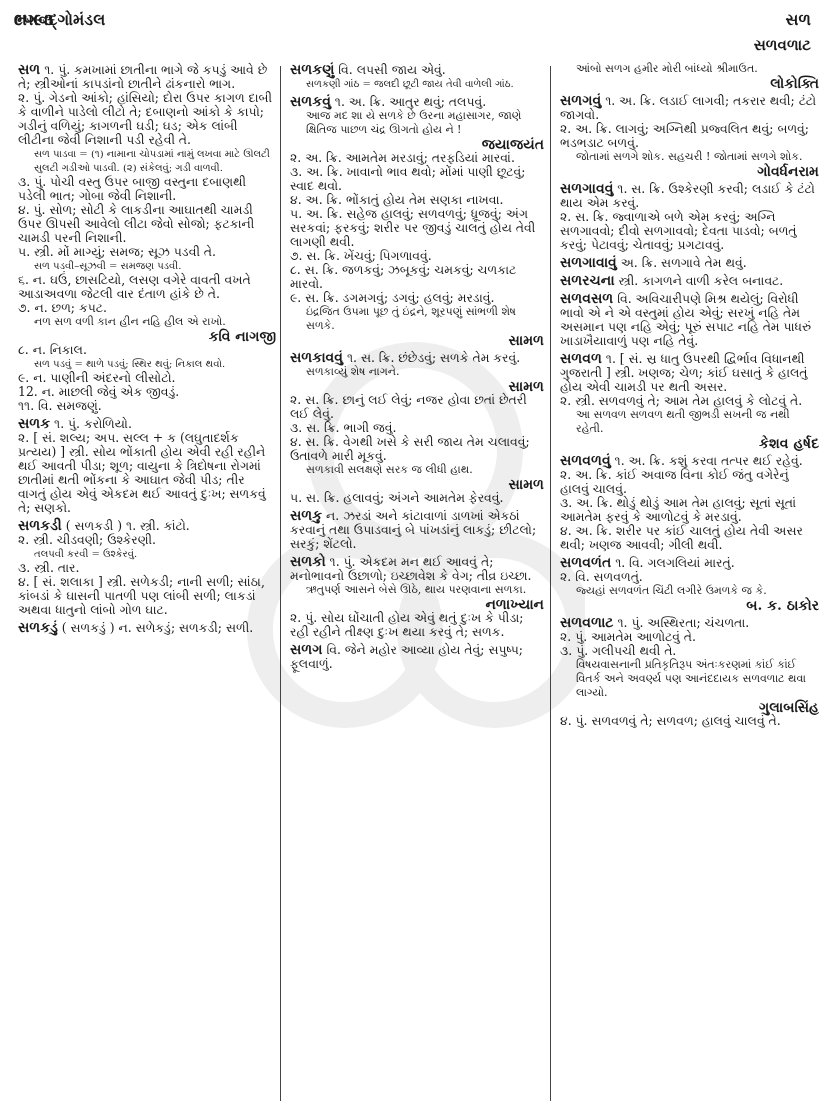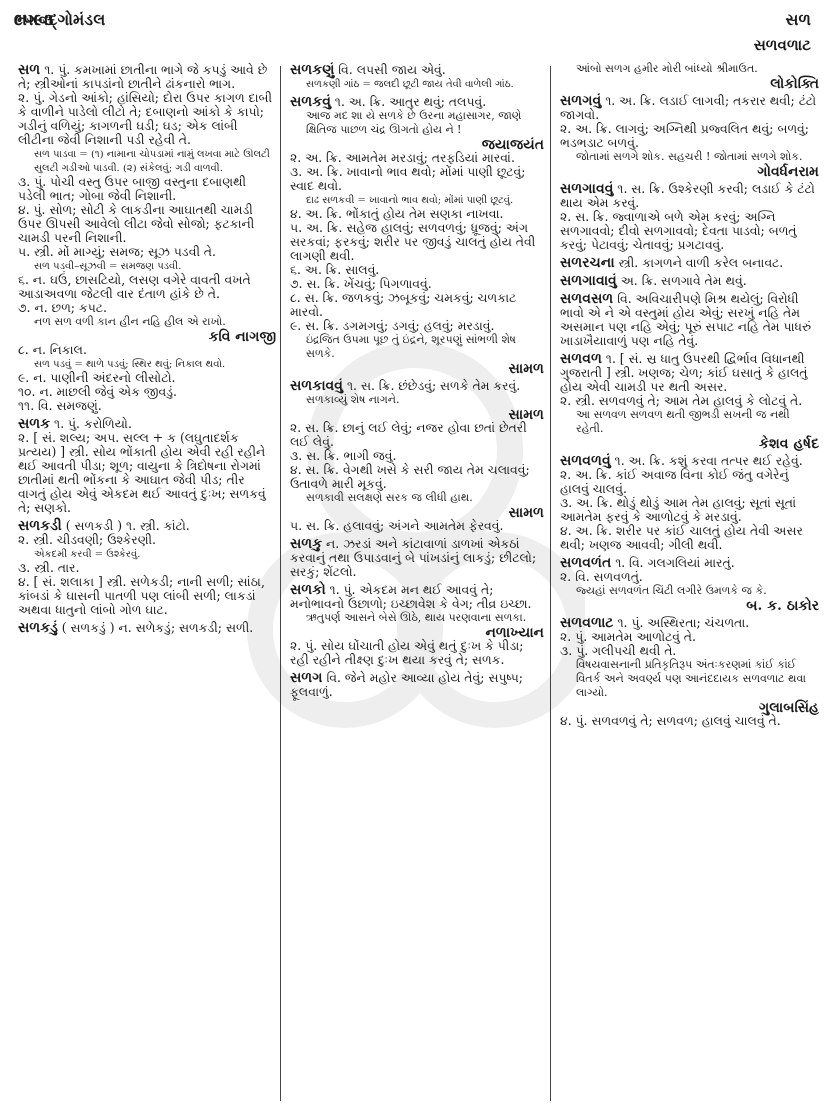--- a/index.html
+++ b/index.html
@@ -59,53 +59,51 @@
           <div class="sense"><span>૪. પું. સોળ; સોટી કે લાકડીના આઘાતથી ચામડી ઉપર ઊપસી આવેલો લીટા જેવો સોજો; ફટકાની ચામડી પરની નિશાની.</span></div>
           <div class="sense"><span>૫. સ્ત્રી. મોં માગ્યું; સમજ; સૂઝ પડવી તે.</span></div>
           <div class="idiom"><span>સળ પડવી–સૂઝવી = સમજણ પડવી.</span></div>
           <div class="sense"><span>૬. ન. ઘઉં, છાસટિયો, લસણ વગેરે વાવતી વખતે આડાઅવળા જેટલી વાર દંતાળ હાંકે છે તે.</span></div>
           <div class="sense"><span>૭. ન. છળ; કપટ.</span></div>
           <div class="quote"><span>નળ સળ વળી કાન હીન નહિ હીલ એ રાખો.</span></div>
           <div class="src">કવિ નાગજી</div>
           <div class="sense"><span>૮. ન. નિકાલ.</span></div>
           <div class="idiom"><span>સળ પડવું = થાળે પડવું; સ્થિર થવું; નિકાલ થવો.</span></div>
           <div class="sense"><span>૯. ન. પાણીની અંદરનો લીસોટો.</span></div>
-          <div class="sense"><span>૧૦. ન. માછલી જેવું એક જીવડું.</span></div>
+          <div class="sense"><span>12. ન. માછલી જેવું એક જીવડું.</span></div>
           <div class="sense"><span>૧૧. વિ. સમજણું.</span></div>
         </div>
         <div class="entry">
           <div class="sense"><span class="hw">સળક</span> <span>૧. પું. કરોળિયો.</span></div>
           <div class="sense"><span>૨. [ સં. શલ્ય; અપ. સલ્લ + ક (લઘુતાદર્શક પ્રત્યય) ] સ્ત્રી. સોય ભોંકાતી હોય એવી રહી રહીને થઈ આવતી પીડા; શૂળ; વાયુના કે ત્રિદોષના રોગમાં છાતીમાં થતી ભોંકના કે આઘાત જેવી પીડ; તીર વાગતું હોય એવું એકદમ થઈ આવતું દુઃખ; સળકવું તે; સણકો.</span></div>
         </div>
         <div class="entry">
           <div class="sense"><span class="hw">સળકડી</span> <span>( સળકડી )</span> <span>૧. સ્ત્રી. કાંટો.</span></div>
           <div class="sense"><span>૨. સ્ત્રી. ચીડવણી; ઉશ્કેરણી.</span></div>
-          <div class="idiom"><span>એકદમી કરવી = ઉશ્કેરવું.</span></div>
+          <div class="idiom"><span>તલપવી કરવી = ઉશ્કેરવું.</span></div>
           <div class="sense"><span>૩. સ્ત્રી. તાર.</span></div>
           <div class="sense"><span>૪. [ સં. શલાકા ] સ્ત્રી. સળેકડી; નાની સળી; સાંઠા, કાંબડાં કે ઘાસની પાતળી પણ લાંબી સળી; લાકડાં અથવા ધાતુનો લાંબો ગોળ ઘાટ.</span></div>
         </div>
         <div class="entry">
           <div class="sense"><span class="hw">સળકડું</span> <span>( સળકડું )</span> <span>ન. સળેકડું; સળકડી; સળી.</span></div>
         </div>
       </div>
     <div class="col c2">
         <div class="entry">
           <div class="sense"><span class="hw">સળકણું</span> <span>વિ. લપસી જાય એવું.</span></div>
           <div class="idiom"><span>સળકણી ગાંઠ = જલદી છૂટી જાય તેવી વાળેલી ગાંઠ.</span></div>
         </div>
         <div class="entry">
           <div class="sense"><span class="hw">સળકવું</span> <span>૧. અ. ક્રિ. આતુર થવું; તલપવું.</span></div>
           <div class="quote"><span>આજ મદ શા યે સળકે છે ઉરના મહાસાગર, જાણે ક્ષિતિજ પાછળ ચંદ્ર ઊગતો હોય ને !</span></div>
           <div class="src">જયાજયંત</div>
           <div class="sense"><span>૨. અ. ક્રિ. આમતેમ મરડાવું; તરફડિયાં મારવાં.</span></div>
           <div class="sense"><span>૩. અ. ક્રિ. ખાવાનો ભાવ થવો; મોંમાં પાણી છૂટવું; સ્વાદ થવો.</span></div>
-          <div class="idiom"><span>દાઢ સળકવી = ખાવાનો ભાવ થવો; મોંમાં પાણી છૂટવું.</span></div>
           <div class="sense"><span>૪. અ. ક્રિ. ભોંકાતું હોય તેમ સણકા નાખવા.</span></div>
           <div class="sense"><span>૫. અ. ક્રિ. સહેજ હાલવું; સળવળવું; ધ્રૂજવું; અંગ સરકવાં; ફરકવું; શરીર પર જીવડું ચાલતું હોય તેવી લાગણી થવી.</span></div>
-          <div class="sense"><span>૬. અ. ક્રિ. સાલવું.</span></div>
           <div class="sense"><span>૭. સ. ક્રિ. ખેંચવું; પિગળાવવું.</span></div>
           <div class="sense"><span>૮. સ. ક્રિ. જળકવું; ઝબૂકવું; ચમકવું; ચળકાટ મારવો.</span></div>
           <div class="sense"><span>૯. સ. ક્રિ. ડગમગવું; ડગવું; હલવું; મરડાવું.</span></div>
           <div class="quote"><span>ઇંદ્રજિત ઉપમા પૂછ તું ઇંદ્રને, શૂરપણું સાંભળી શેષ સળકે.</span></div>
           <div class="src">સામળ</div>
         </div>
         <div class="entry">
           <div class="sense"><span class="hw">સળકાવવું</span> <span>૧. સ. ક્રિ. છંછેડવું; સળકે તેમ કરવું.</span></div>
           <div class="quote"><span>સળકાવ્યું શેષ નાગને.</span></div>
           <div class="src">સામળ</div>
@@ -138,24 +136,24 @@
           <div class="sense"><span class="hw">સળગવું</span> <span>૧. અ. ક્રિ. લડાઈ લાગવી; તકરાર થવી; ટંટો જાગવો.</span></div>
           <div class="sense"><span>૨. અ. ક્રિ. લાગવું; અગ્નિથી પ્રજ્વલિત થવું; બળવું; ભડભડાટ બળવું.</span></div>
           <div class="quote"><span>જોતામાં સળગે શોક. સહચરી ! જોતામાં સળગે શોક.</span></div>
           <div class="src">ગોવર્ધનરામ</div>
         </div>
         <div class="entry">
           <div class="sense"><span class="hw">સળગાવવું</span> <span>૧. સ. ક્રિ. ઉશ્કેરણી કરવી; લડાઈ કે ટંટો થાય એમ કરવું.</span></div>
           <div class="sense"><span>૨. સ. ક્રિ. જ્વાળાએ બળે એમ કરવું; અગ્નિ સળગાવવો; દીવો સળગાવવો; દેવતા પાડવો; બળતું કરવું; પેટાવવું; ચેતાવવું; પ્રગટાવવું.</span></div>
         </div>
         <div class="entry">
-          <div class="sense"><span class="hw">સળરચના</span> <span>સ્ત્રી. કાગળને વાળી કરેલ બનાવટ.</span></div>
+          <div class="sense"><span class="hw">સળગાવાવું</span> <span>અ. ક્રિ. સળગાવે તેમ થવું.</span></div>
         </div>
         <div class="entry">
-          <div class="sense"><span class="hw">સળગાવાવું</span> <span>અ. ક્રિ. સળગાવે તેમ થવું.</span></div>
+          <div class="sense"><span class="hw">સળરચના</span> <span>સ્ત્રી. કાગળને વાળી કરેલ બનાવટ.</span></div>
         </div>
         <div class="entry">
           <div class="sense"><span class="hw">સળવસળ</span> <span>વિ. અવિચારીપણે મિશ્ર થયેલું; વિરોધી ભાવો એ ને એ વસ્તુમાં હોય એવું; સરખું નહિ તેમ અસમાન પણ નહિ એવું; પૂરું સપાટ નહિ તેમ પાધરું ખાડાખૈયાવાળું પણ નહિ તેવું.</span></div>
         </div>
         <div class="entry">
           <div class="sense"><span class="hw">સળવળ</span> <span>૧. [ સં. સ્ર ધાતુ ઉપરથી દ્વિર્ભાવ વિધાનથી ગુજરાતી ] સ્ત્રી. ખણજ; ચેળ; કાંઈ ઘસાતું કે હાલતું હોય એવી ચામડી પર થતી અસર.</span></div>
           <div class="sense"><span>૨. સ્ત્રી. સળવળવું તે; આમ તેમ હાલવું કે લોટવું તે.</span></div>
           <div class="quote"><span>આ સળવળ સળવળ થતી જીભડી સખની જ નથી રહેતી.</span></div>
           <div class="src">કેશવ હર્ષદ</div>
         </div>

